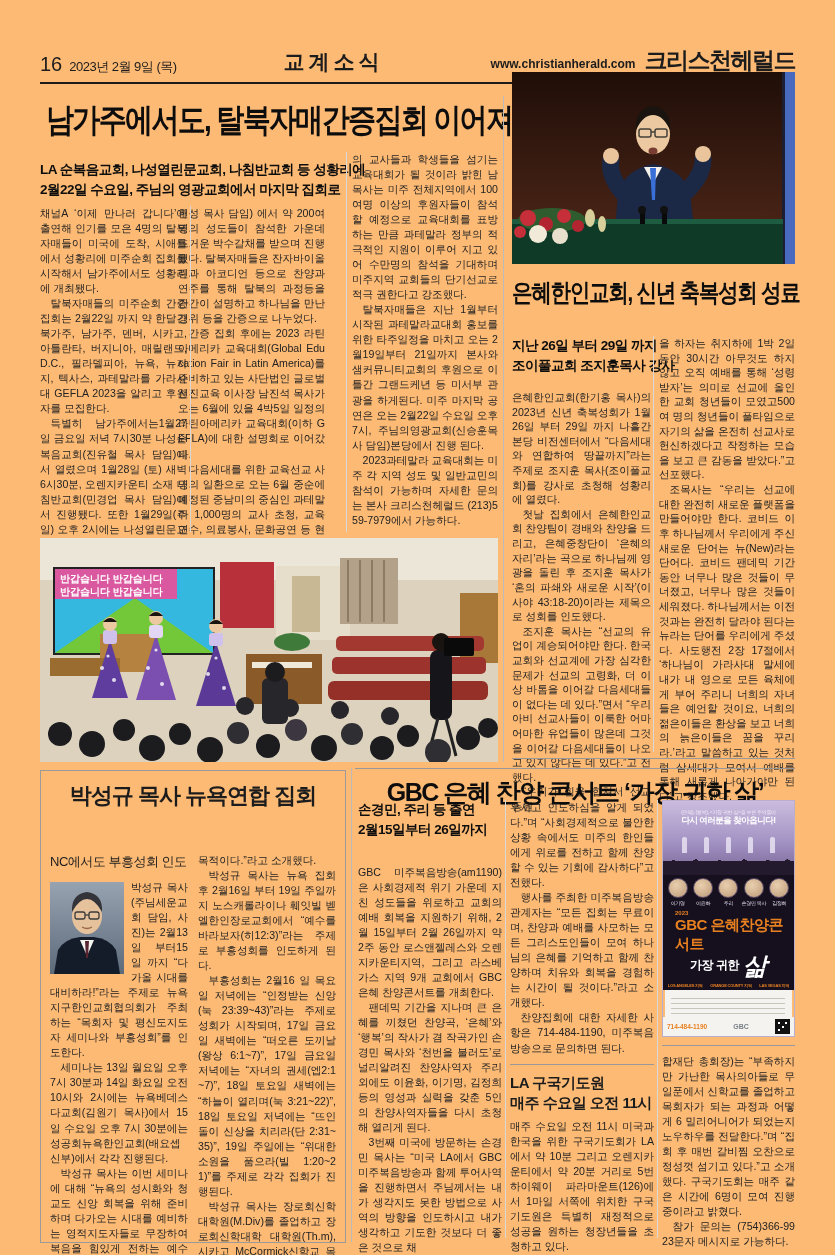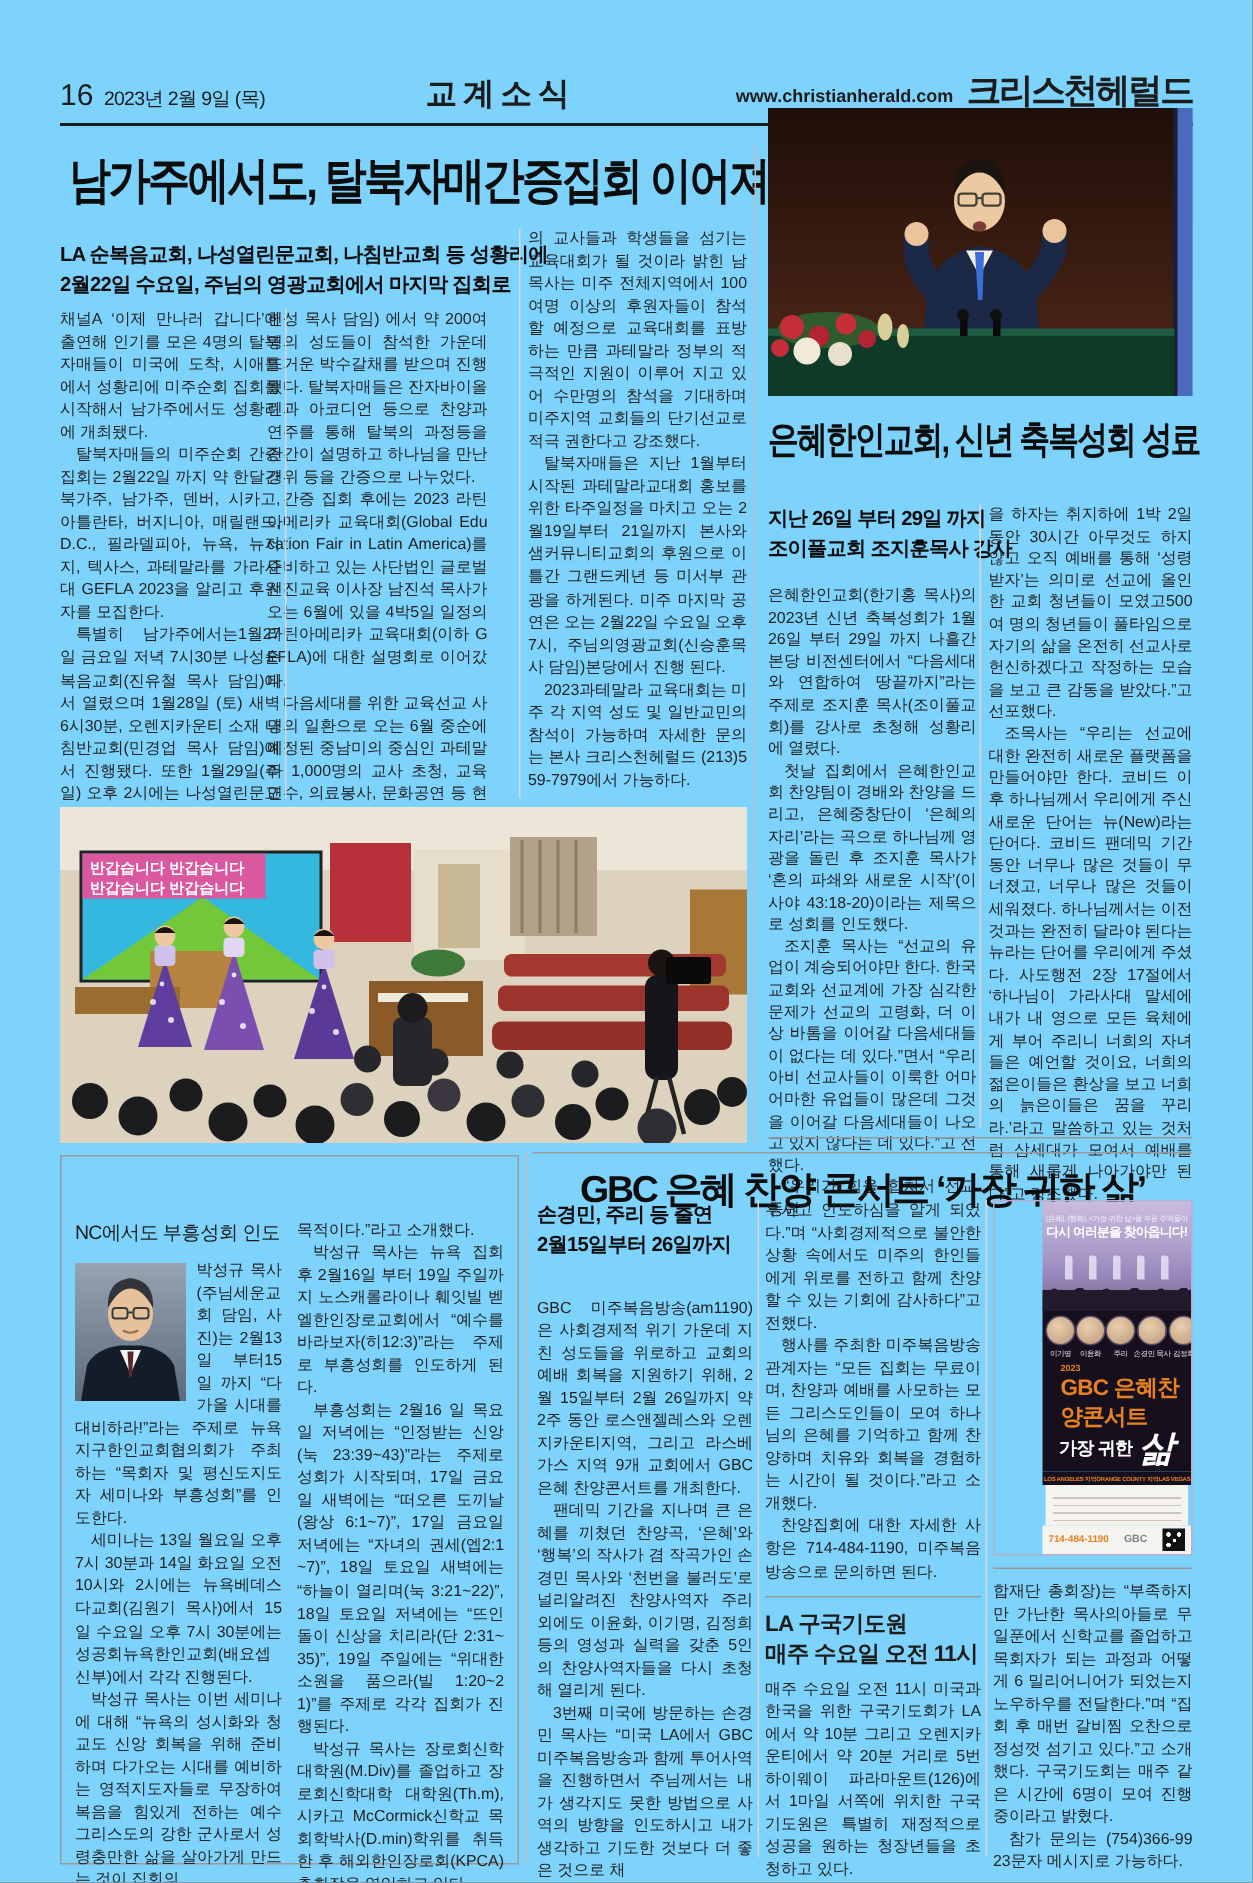--- a/index.html
+++ b/index.html
@@ -1,16 +1,16 @@
 <!DOCTYPE html>
 <html><head>
 <meta charset="utf-8">
 <style>
   html,body{margin:0;padding:0;background:#777;}
-  .page{position:relative;width:835px;height:1255px;background:#7dd3fc;overflow:hidden;
+  .page{position:relative;width:835px;height:1255px;background:#fdba74;overflow:hidden;
         font-family:"Liberation Sans",sans-serif;color:#1c1c1c;}
   .abs{position:absolute;}
   
   .hdr{position:absolute;left:40px;top:40px;width:755px;height:44px;border-bottom:2px solid #1a1a1a;
        display:flex;align-items:flex-end;justify-content:space-between;padding-bottom:6px;box-sizing:border-box;}
   .hdr-left{display:flex;align-items:baseline;gap:7px;}
   .pagenum{font-size:20px;font-weight:400;}
   .date{font-size:13px;font-weight:normal;letter-spacing:-0.5px;}
   .sectitle{font-size:21px;font-weight:bold;letter-spacing:4px;}
   .hdr-right{display:flex;align-items:baseline;gap:9px;margin-top:18px;}
@@ -44,21 +44,21 @@
   .rule-h{background:#999;height:1px;}
   .rule-v{background:#bbb;width:1px;}
   .rule-lt{background:#d8d8d8;}
   .inrule{height:1px;background:#999;margin:8px 0;}
   
   .boxC{left:40px;top:770px;width:306px;height:473px;border:1px solid #9a9a9a;box-sizing:border-box;}
   .c-cols{display:flex;gap:10px;padding:0 9px;margin-top:42px;}
   .c-col{width:50%;}
   .c-photo{float:left;width:74px;height:92px;margin:2px 7px 3px 0;}
   
-  .poster{width:133px;height:237px;display:flex;flex-direction:column;overflow:hidden;border:1px solid #b9aecb;box-sizing:border-box;padding-left:32px;}
+  .poster{width:133px;height:237px;display:flex;flex-direction:column;overflow:hidden;border:1px solid #b9aecb;box-sizing:border-box;}
   .poster-top{height:92px;background:linear-gradient(180deg,#cbbcde 0%,#a393c4 55%,#776494 100%);position:relative;text-align:center;}
   .poster-tag1{font-size:5px;color:#f3eefb;padding-top:8px;letter-spacing:-0.3px;}
   .poster-tag2{font-size:8.5px;color:#ffffff;font-weight:bold;letter-spacing:-0.5px;}
   .stage-people{position:absolute;left:0;right:0;top:36px;display:flex;justify-content:space-around;padding:0 10px;}
   .stage-person{width:5px;height:16px;background:#e8e2f2;border-radius:2px 2px 0 0;opacity:.85;}
   .crowd{position:absolute;bottom:0;left:0;right:0;height:14px;background:#241a2e;}
   .crowd:before{content:"";position:absolute;top:-6px;left:0;right:0;height:8px;
      background:radial-gradient(circle 5px at 8% 100%,#241a2e 60%,transparent 61%),
                 radial-gradient(circle 6px at 25% 100%,#241a2e 60%,transparent 61%),
                 radial-gradient(circle 5px at 43% 100%,#241a2e 60%,transparent 61%),
@@ -285,20 +285,21 @@
     <p class="p ind">“우리가 힘을 합쳐서 선교 동원</p>
   </div>
   <div class="abs colB2">
     <p class="p">을 하자는 취지하에 1박 2일 동안 30시간 아무것도 하지 않고 오직 예배를 통해 ‘성령 받자’는 의미로 선교에 올인한 교회 청년들이 모였고500여 명의 청년들이 풀타임으로 자기의 삶을 온전히 선교사로 헌신하겠다고 작정하는 모습을 보고 큰 감동을 받았다.”고 선포했다.</p>
     <p class="p ind">조목사는 “우리는 선교에 대한 완전히 새로운 플랫폼을 만들어야만 한다. 코비드 이후 하나님께서 우리에게 주신 새로운 단어는 뉴(New)라는 단어다. 코비드 팬데믹 기간 동안 너무나 많은 것들이 무너졌고, 너무나 많은 것들이 세워졌다. 하나님께서는 이전 것과는 완전히 달라야 된다는 뉴라는 단어를 우리에게 주셨다. 사도행전 2장 17절에서 ‘하나님이 가라사대 말세에 내가 내 영으로 모든 육체에게 부어 주리니 너희의 자녀들은 예언할 것이요, 너희의 젊은이들은 환상을 보고 너희의 늙은이들은 꿈을 꾸리라.’라고 말씀하고 있는 것처럼 삼세대가 모여서 예배를 통해 새롭게 나아가야만 된다”고 강조했다.</p>
   </div>
   <div class="abs rule-v rule-lt" style="left:653px;top:336px;height:416px;"></div>
   <div class="abs rule-h" style="left:512px;top:758px;width:283px;"></div>
 
   <div class="abs boxC">
+    <div class="hlC">박성규 목사 뉴욕연합 집회</div>
     <div class="c-cols">
       <div class="c-col">
         <div class="subC">NC에서도 부흥성회 인도</div>
         <p class="p">
           <span class="c-photo">
             <svg width="74" height="92" viewBox="0 0 74 92">
               <defs>
                 <linearGradient id="bgC" x1="0" y1="0" x2="0" y2="1">
                   <stop offset="0" stop-color="#97a3b1"></stop>
                     <stop offset="1" stop-color="#5d6a7a"></stop>

